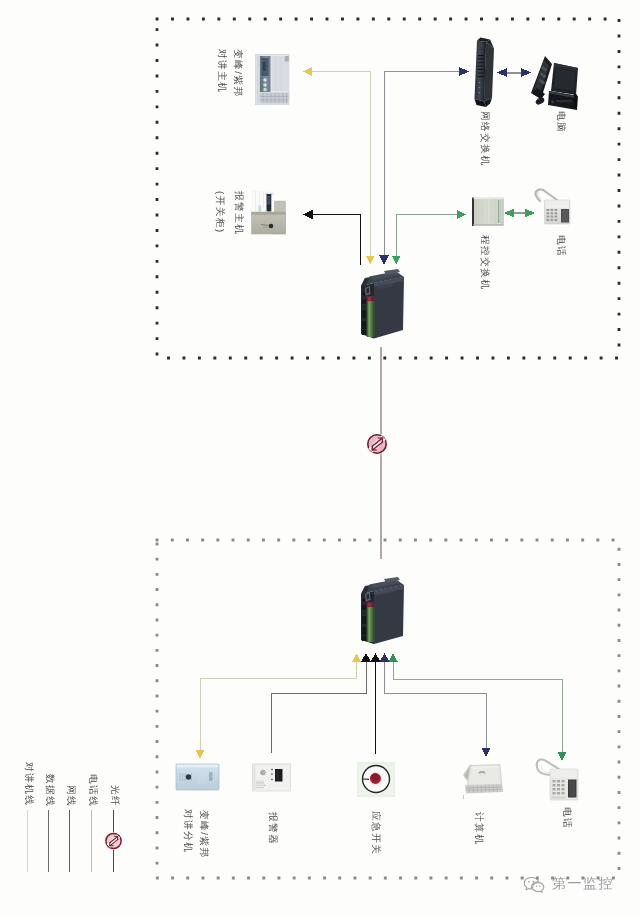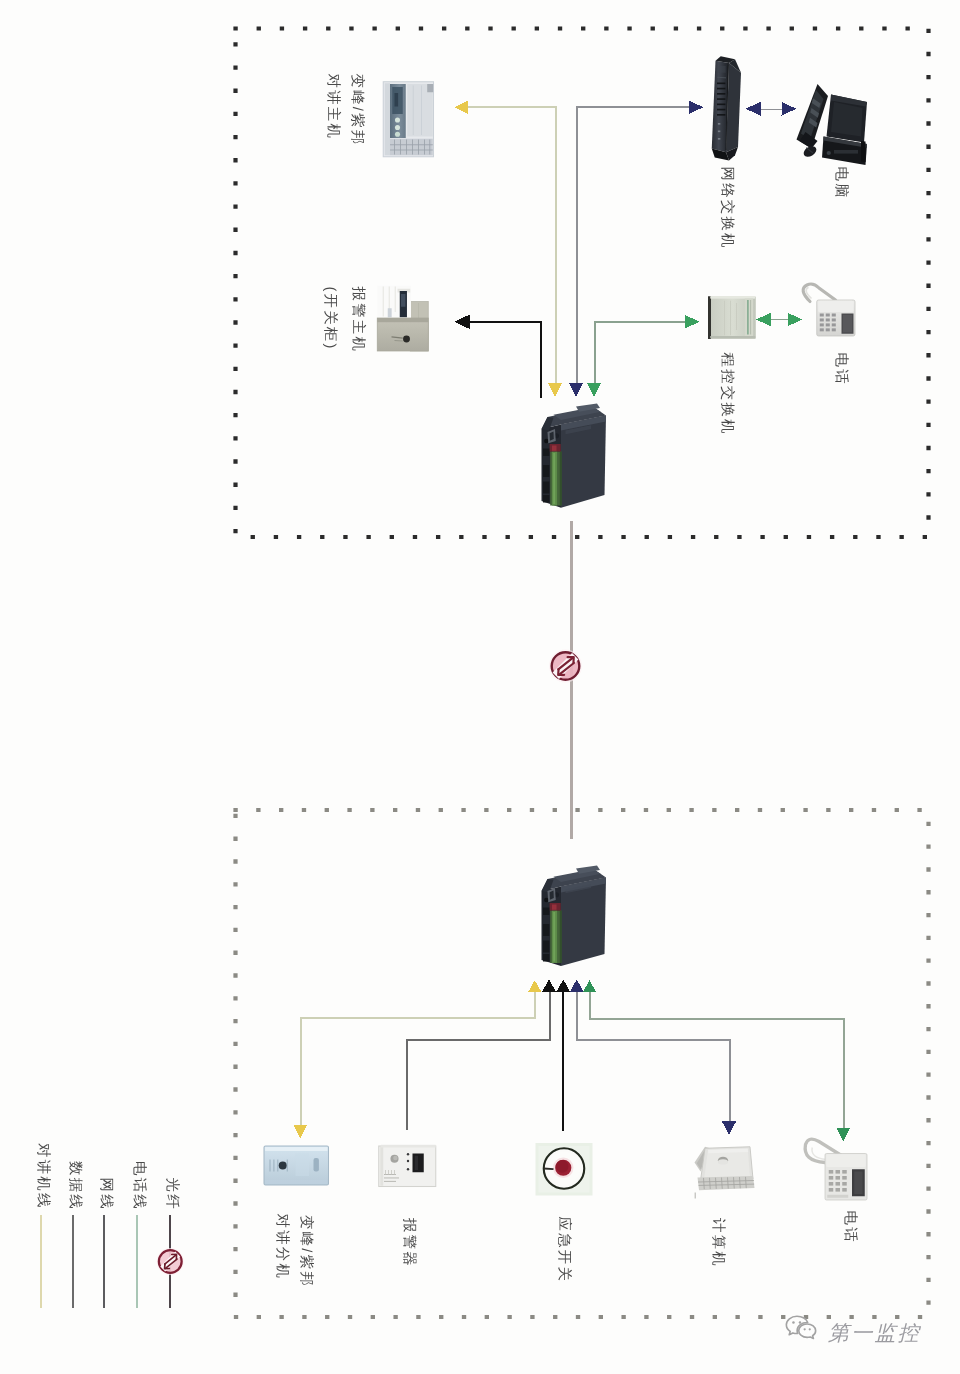--- a/index.html
+++ b/index.html
@@ -5,21 +5,21 @@
 <style>
   html,body{margin:0;padding:0;background:#ffffff;}
   body{width:640px;height:916px;overflow:hidden;
        font-family:"Liberation Sans",sans-serif;
        -webkit-font-smoothing:antialiased;text-rendering:geometricPrecision;}
   #stage{position:relative;width:640px;height:916px;background:#fdfdfc;}
   svg.layer{position:absolute;left:0;top:0;width:640px;height:916px;overflow:visible;}
   .vlabel{position:absolute;transform:rotate(90deg);transform-origin:0 0;
           font-size:9.6px;color:#4a4a4a;white-space:nowrap;letter-spacing:1.5px;
           line-height:1;}
-  .wm{position:absolute;display:flex;align-items:flex-end;gap:7px;font-style:italic;}
+  .wm{position:absolute;display:flex;align-items:flex-start;gap:7px;}
   .wm-text{font-size:14px;color:#9b9ba0;letter-spacing:1.5px;line-height:1;
            font-family:"Liberation Sans",sans-serif;}
 </style>
 </head>
 <body>
 
 <div id="stage">
 
 <svg class="layer" id="zones" viewBox="0 0 640 916" xmlns="http://www.w3.org/2000/svg">
   <rect x="157" y="19" width="462" height="339" fill="none" stroke="#2b2b2b" stroke-width="2.8" stroke-linecap="square" stroke-dasharray="0.1 15.35"></rect>

